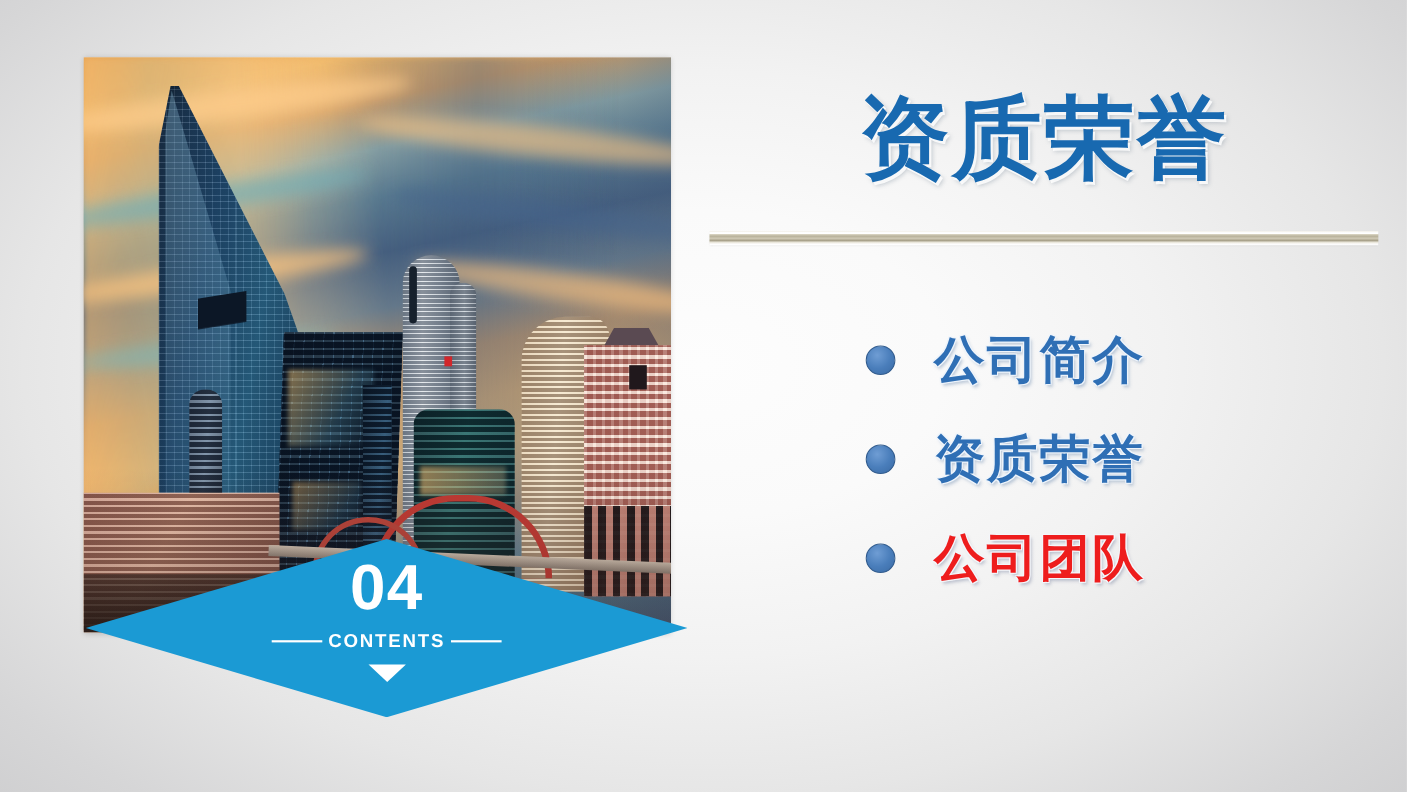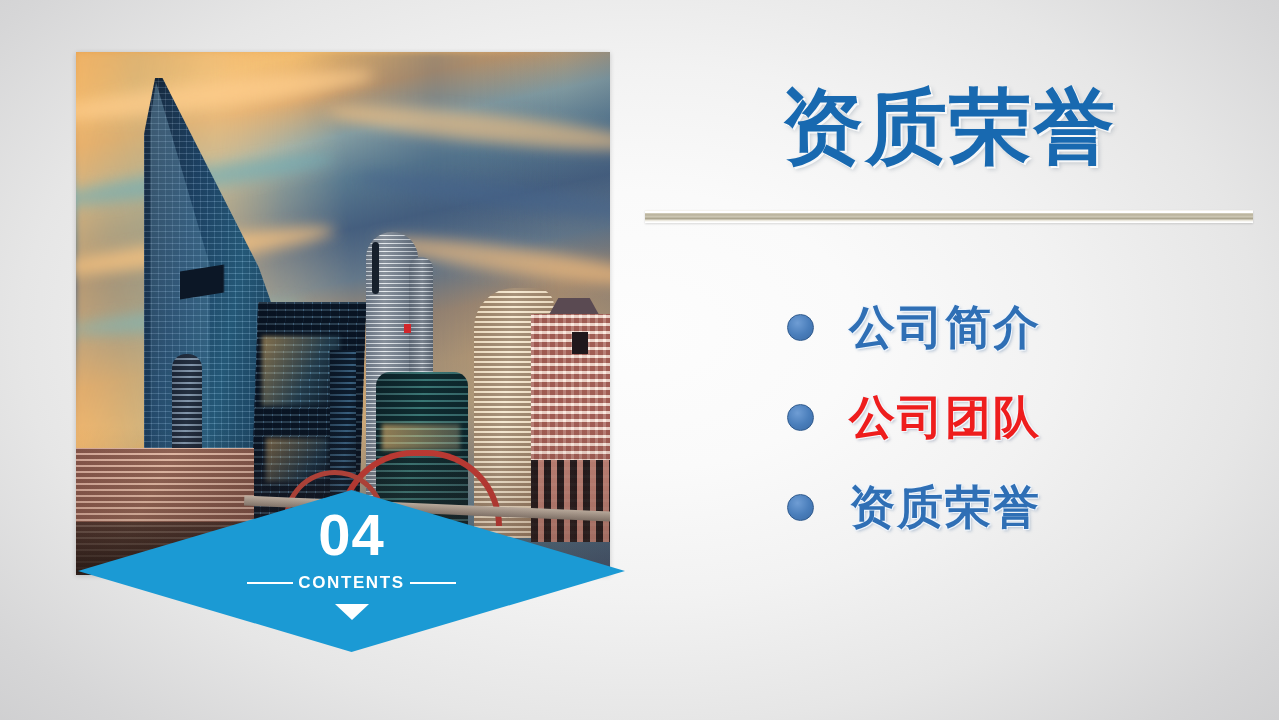--- a/index.html
+++ b/index.html
@@ -537,23 +537,23 @@
 
   <div id="bullet-list">
 
     <div class="bullet-row">
       <span class="bullet-dot"></span>
       <span class="bullet-text blue">公司简介</span>
     </div>
 
     <div class="bullet-row">
       <span class="bullet-dot"></span>
+      <span class="bullet-text blue">资质荣誉</span>
+    </div>
+
+    <div class="bullet-row">
+      <span class="bullet-dot"></span>
       <span class="bullet-text red">公司团队</span>
     </div>
 
-    <div class="bullet-row">
-      <span class="bullet-dot"></span>
-      <span class="bullet-text blue">资质荣誉</span>
-    </div>
-
   </div>
 
 </div>
 
 </body></html>

